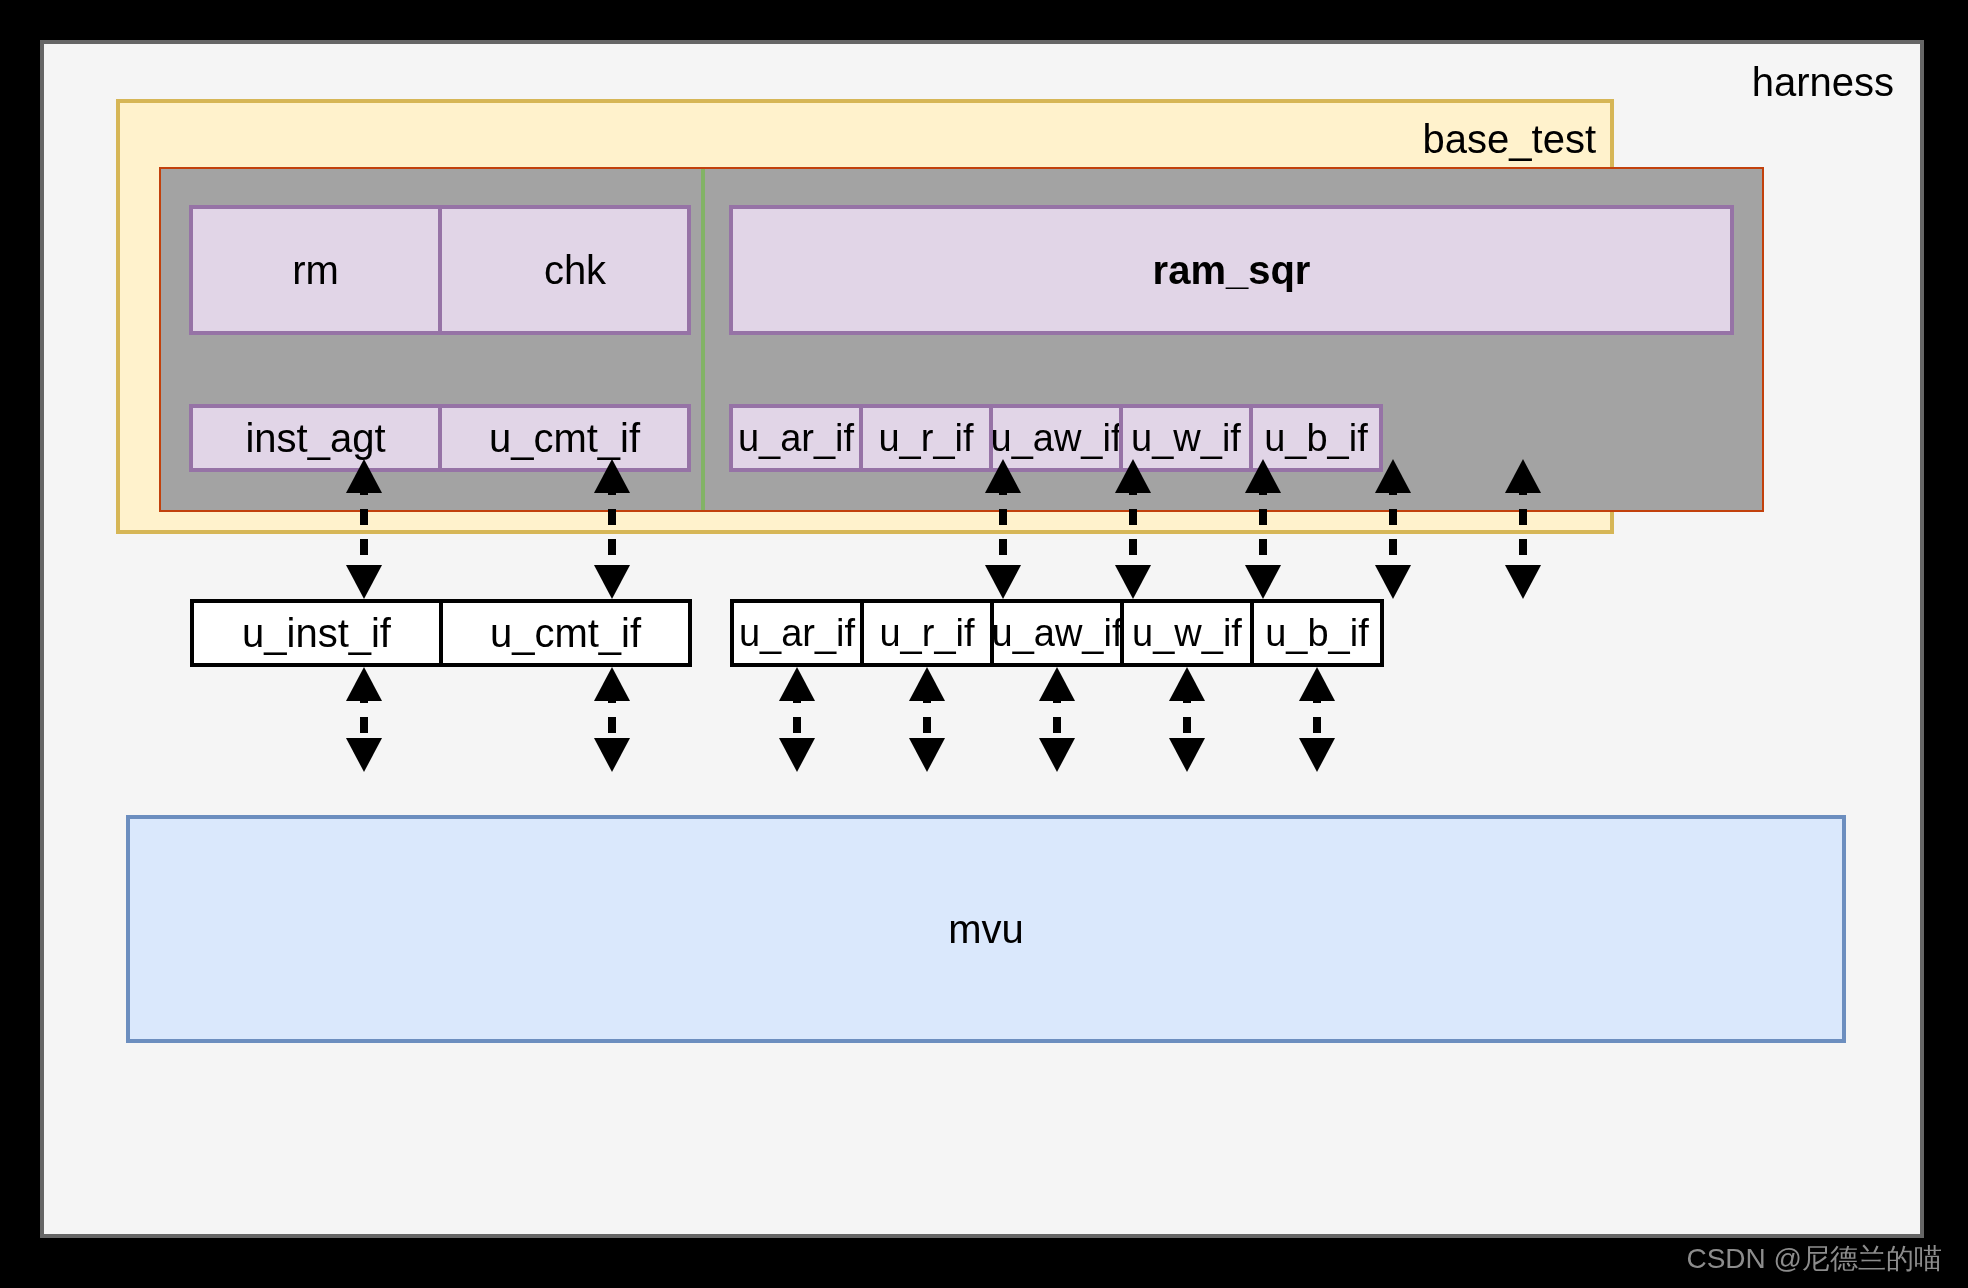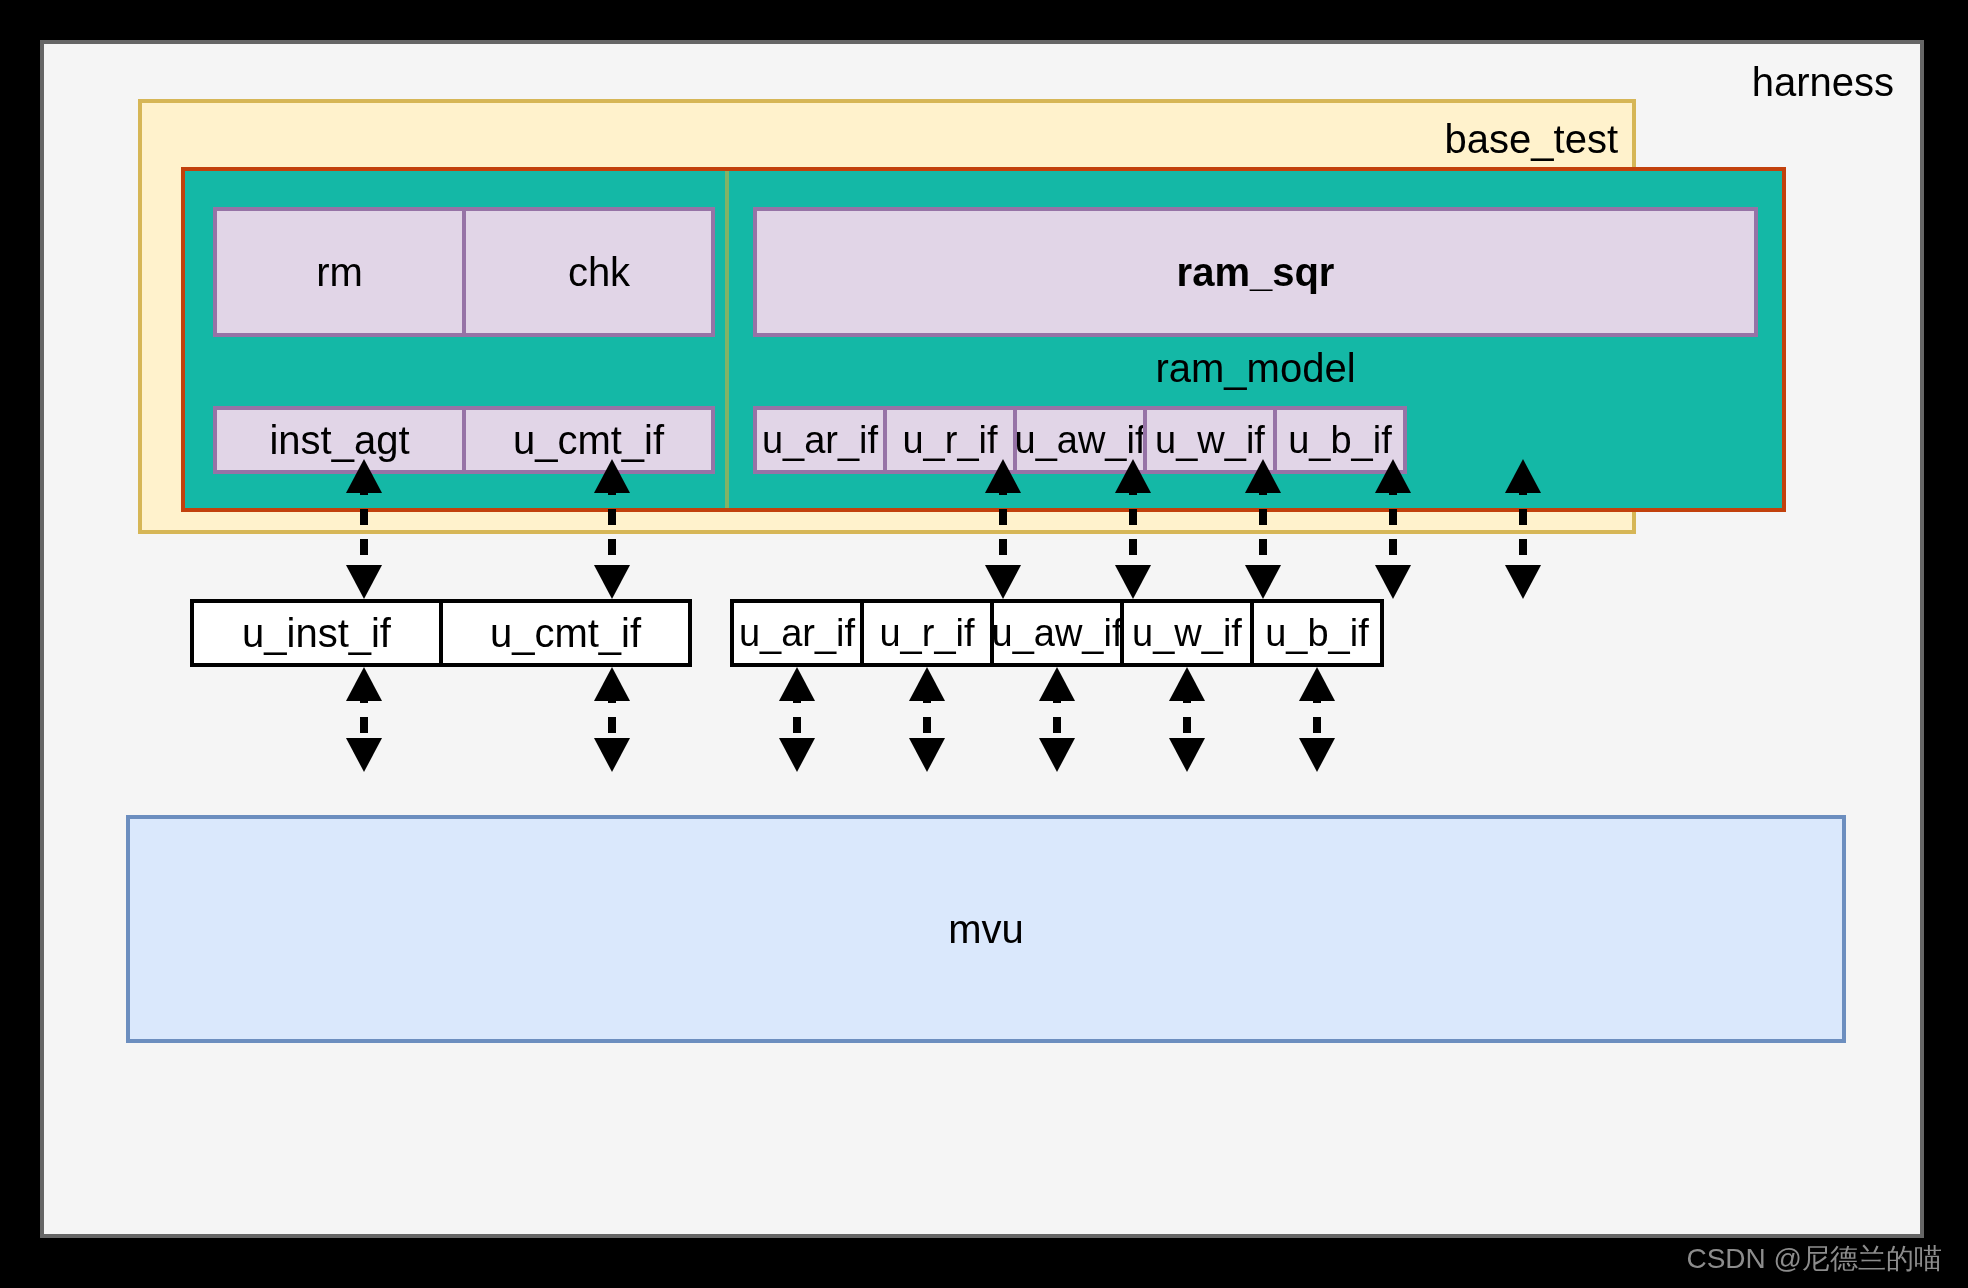--- a/index.html
+++ b/index.html
@@ -32,40 +32,40 @@
     position: absolute;
     right: 26px; top: 16px;
     font-size: 40px;
     color: #000000;
     white-space: nowrap;
   }
 
   
   .base-test {
     position: absolute;
-    left: 94px; top: 55px;
+    left: 72px; top: 55px;
     width: 1498px; height: 435px;
     background: #fff2cc;
     border: 4px solid #d6b656;
   }
   .base-test-label {
     position: absolute;
     right: 14px; top: 14px;
     font-size: 40px;
     color: #000000;
     white-space: nowrap;
   }
 
   
   .green-box {
     position: absolute;
     left: 39px; top: 64px;
     width: 1605px; height: 345px;
-    background: #14b8a6;
-    border: 4px solid #c2410c;
+    background: #a3a3a3;
+    border: 2px solid #c2410c;
   }
   .green-divider {
     position: absolute;
     left: 540px; top: 0px;
     width: 4px; height: 100%;
     background: #82b366;
   }
 
   
   .purple {
@@ -175,21 +175,20 @@
           <span>inst_agt</span>
         </div>
         <div class="purple" style="left:277px; top:235px; width:253px; height:68px; font-size:40px;">
           <span>u_cmt_if</span>
         </div>
 
         <div class="purple" style="left:568px; top:36px; width:1005px; height:130px; font-size:40px;font-weight:bold;">
           <span>ram_sqr</span>
         </div>
 
-        <div class="group-label" style="left:568px; top:175px; width:1005px;">ram_model</div>
 
         <div class="purple" style="left:568px; top:235px; width:134px; height:68px; font-size:38px;">
           <span>u_ar_if</span>
         </div>
         <div class="purple" style="left:698px; top:235px; width:134px; height:68px; font-size:38px;">
           <span>u_r_if</span>
         </div>
         <div class="purple" style="left:828px; top:235px; width:134px; height:68px; font-size:38px;">
           <span>u_aw_if</span>
         </div>

